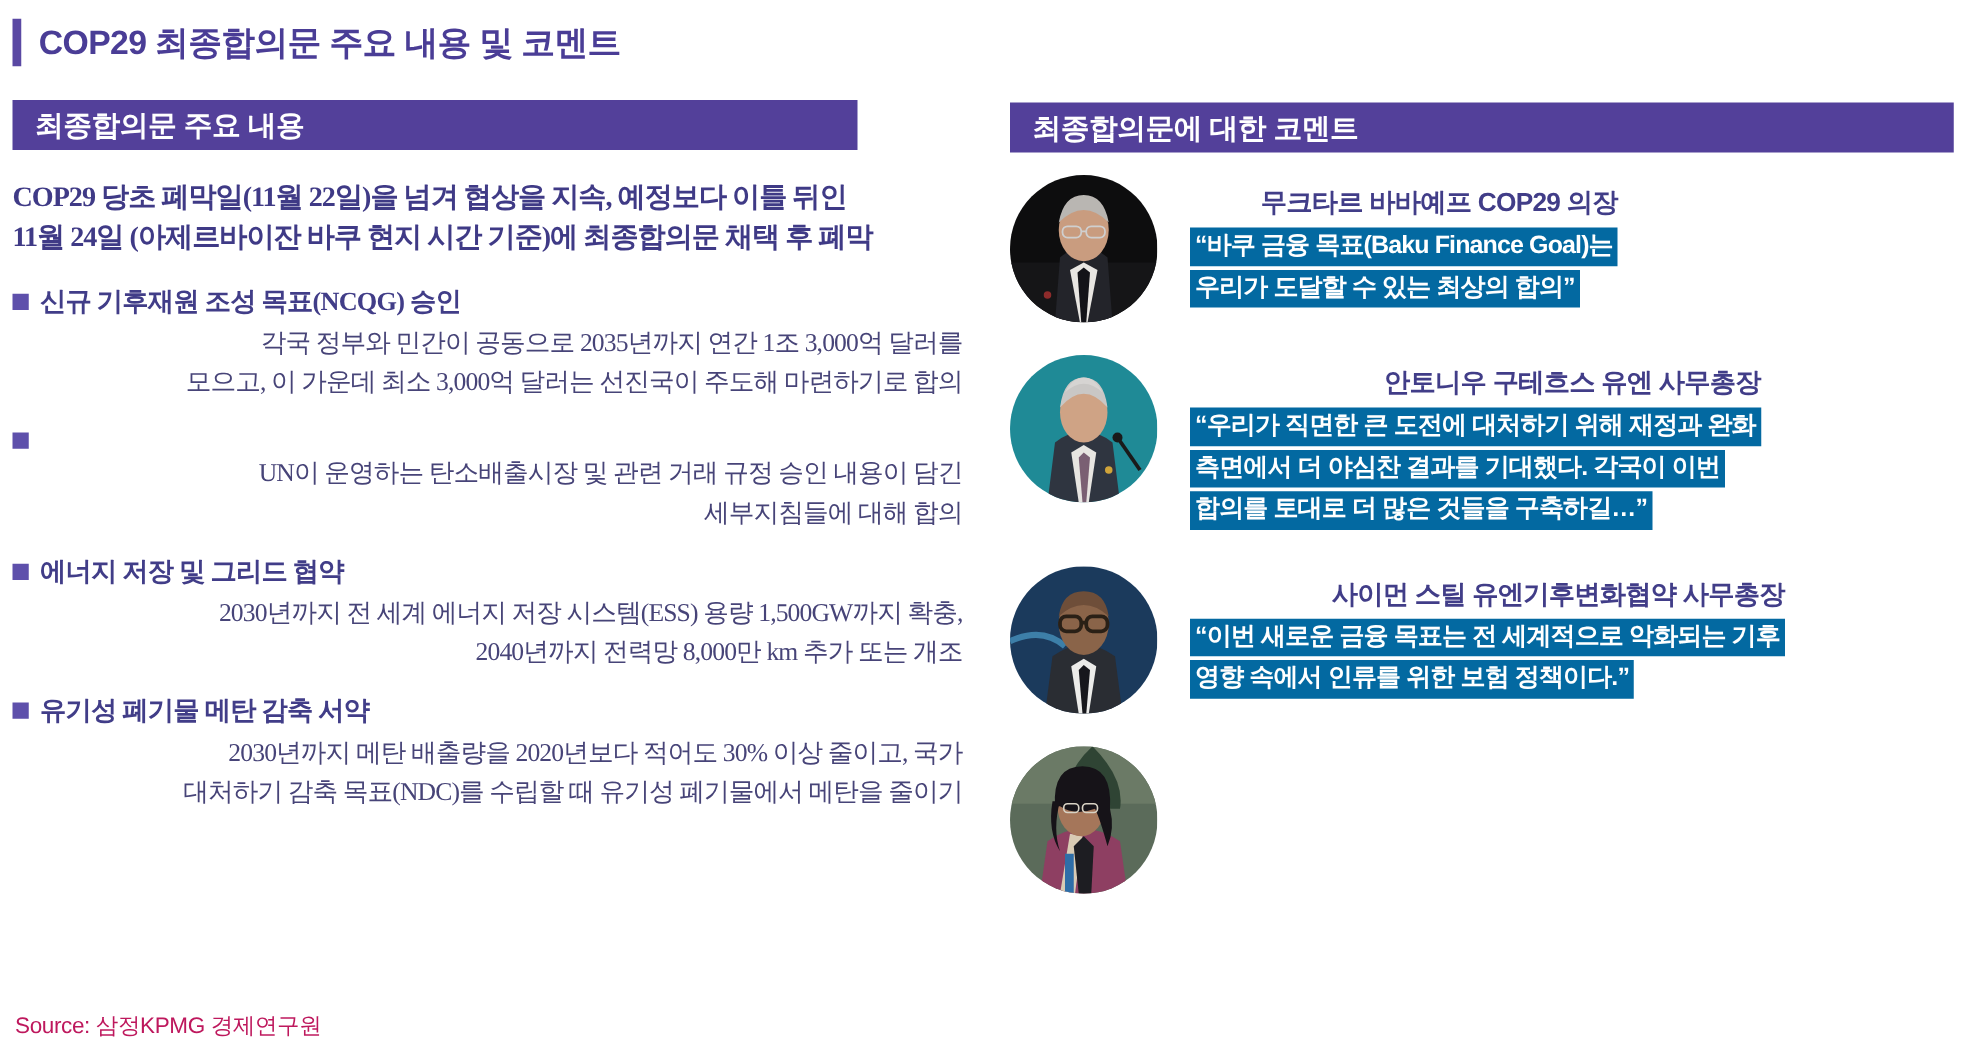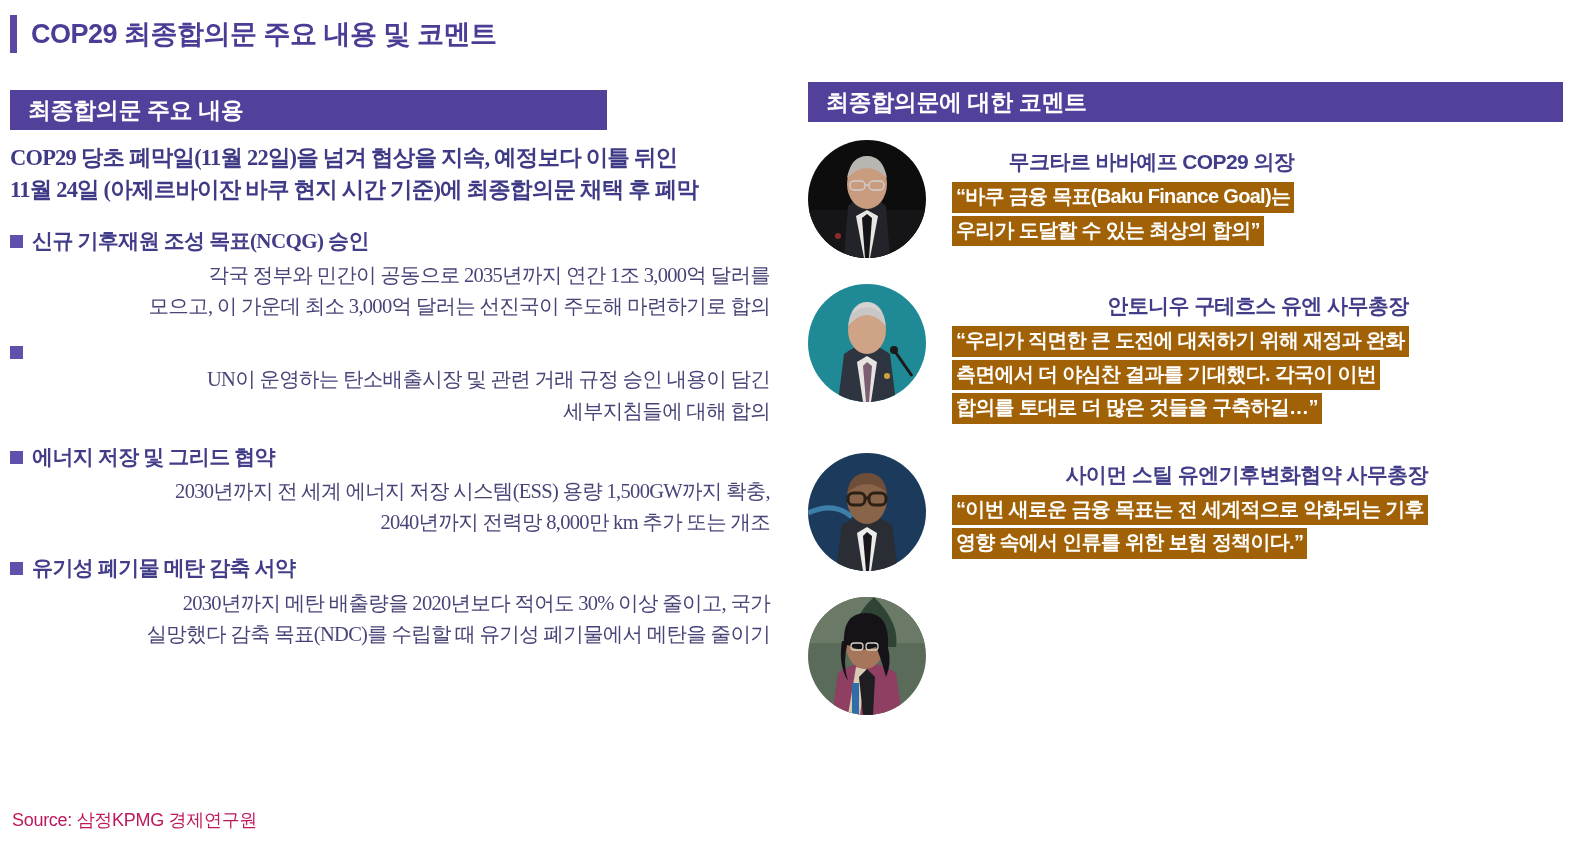--- a/index.html
+++ b/index.html
@@ -43,21 +43,21 @@
   
   .band {
     position: absolute;
     height: 40px;
     background: #53409a;
     display: flex;
     align-items: center;
     box-sizing: border-box;
     padding-left: 18px;
   }
-  .band-left  { left: 10px;  top: 90px; width: 597px; }
+  .band-left  { left: 10px;  top: 80px; width: 676px; }
   .band-right { left: 808px; top: 82px; width: 755px; }
   .band-label {
     color: #ffffff;
     font-size: 23px;
     font-weight: bold;
     letter-spacing: -0.4px;
     white-space: nowrap;
   }
 
   
@@ -143,21 +143,21 @@
   .person {
     font-size: 21px;
     font-weight: bold;
     color: #413d88;
     letter-spacing: -0.6px;
     margin-bottom: 6px;
     white-space: nowrap;
   }
   .quote-line {
     display: table;
-    background: #a16207;
+    background: #0369a1;
     color: #ffffff;
     font-size: 20px;
     font-weight: bold;
     letter-spacing: -0.7px;
     line-height: 1.28;
     padding: 2px 4px 3px 4px;
     margin-bottom: 3px;
     white-space: nowrap;
   }
 </style>
@@ -215,21 +215,21 @@
     </div>
   </div>
 
   <div class="item">
     <div class="item-head">
       <span class="sq"></span>
       <span>유기성 폐기물 메탄 감축 서약</span>
     </div>
     <div class="item-body">
       <div>2030년까지 메탄 배출량을 2020년보다 적어도 30% 이상 줄이고, 국가</div>
-      <div>실망했다 감축 목표(NDC)를 수립할 때 유기성 폐기물에서 메탄을 줄이기</div>
+      <div>대처하기 감축 목표(NDC)를 수립할 때 유기성 폐기물에서 메탄을 줄이기</div>
     </div>
   </div>
 
 </div>
 
 <div class="source">Source: 삼정KPMG 경제연구원</div>
 
 <div class="right-col">
 
   <div class="comment">

